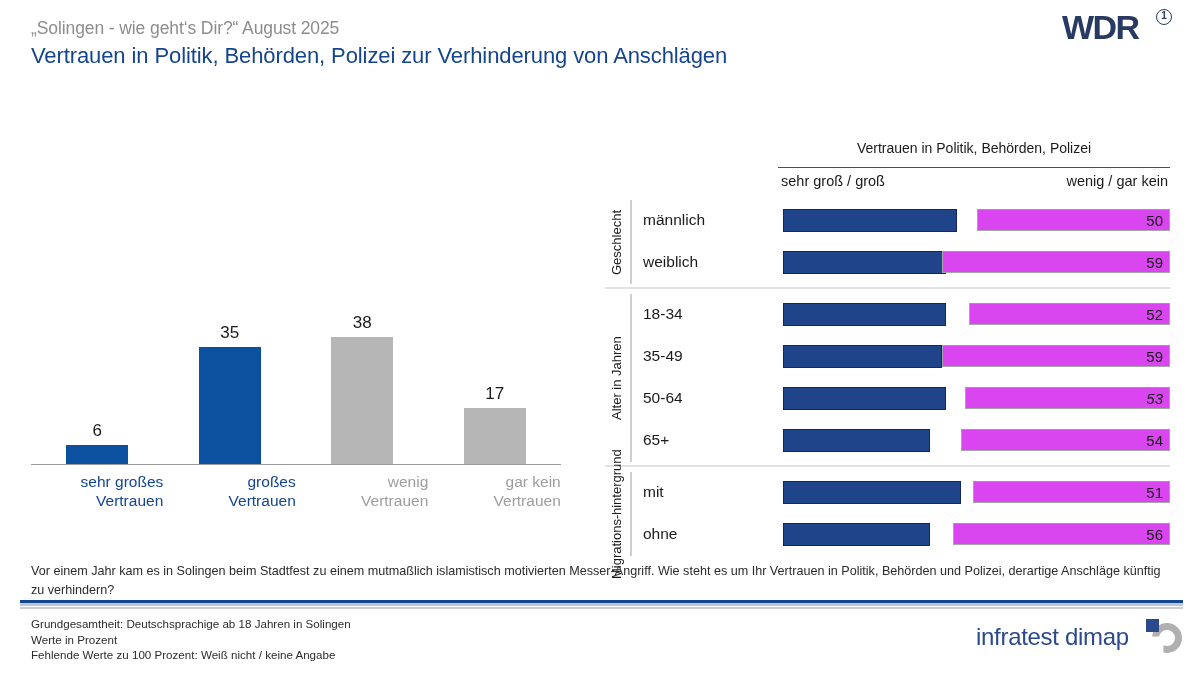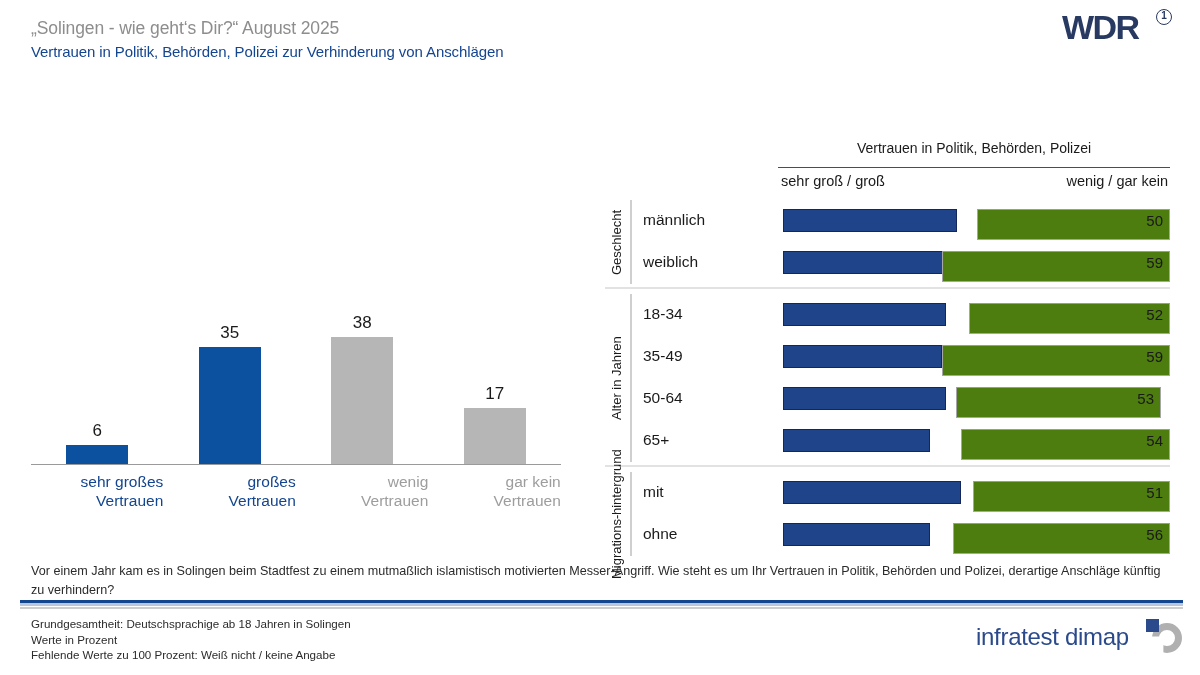--- a/index.html
+++ b/index.html
@@ -12,21 +12,21 @@
   #page { position: relative; width: 1200px; height: 675px; background:#fff; }
 
   
   #header { position: absolute; left: 0; top: 0; width: 1200px; height: 100px; }
   #kicker {
     position: absolute; left: 31px; top: 18px;
     font-size: 17.5px; color: #8d8d8d; letter-spacing: -0.1px; white-space: nowrap;
   }
   #headline {
     position: absolute; left: 31px; top: 43px;
-    font-size: 15px; color: #14458f; letter-spacing: -0.1px; white-space: nowrap;
+    font-size: 22px; color: #14458f; letter-spacing: -0.1px; white-space: nowrap;
   }
   #wdr-logo { position: absolute; left: 1062px; top: 8px; width: 124px; height: 38px; }
   #wdr-word {
     position: absolute; left: 0; top: 0;
     font-size: 34px; font-weight: bold; color: #283a62;
     letter-spacing: -1.6px; font-family: "Liberation Sans", sans-serif;
   }
   #wdr-ard {
     position: absolute; left: 94px; top: 1px;
     width: 16px; height: 16px; border-radius: 50%;
@@ -91,22 +91,22 @@
   .bar-wrap { position: absolute; top: 9px; height: 23px; }
   .bar-blue {
     position: absolute; left: 0; top: 0; height: 23px;
     background: #1f4489; border: 1px solid #13275c;
   }
   .bar-blue .v {
     position: absolute; left: 5px; top: 2px;
     font-size: 15px; color: #ffffff; margin-top: 36px;
   }
   .bar-gray {
-    position: absolute; top: 0; height: 31px;
-    background: #4d7c0f; border: 1px solid #a6a6a6; border-top-color: #9b9b9b;
+    position: absolute; top: 0; height: 22px;
+    background: #d946ef; border: 1px solid #a6a6a6; border-top-color: #9b9b9b;
   }
   .bar-gray .v {
     position: absolute; right: 6px; top: 2px;
     font-size: 15px; color: #1a1a1a;
   }
 
   
   #question {
     position: absolute; left: 31px; top: 562px; width: 1130px;
     font-size: 12.6px; color: #2b2b2b; line-height: 19px;
@@ -239,21 +239,21 @@
               <span class="v">59</span>
             </div>
           </div>
         </div>
         <div class="row" style="position: absolute; left: 0px; top: 178px; width: 565px;">
           <div class="row-lbl">50-64</div>
           <div class="bar-wrap" style="left: 178px; width: 387px;">
             <div class="bar-blue" style="width: 162.54px;">
               <span class="v">42</span>
             </div>
-            <div class="bar-gray" style="width: 205.11px; right: 9px;">
+            <div class="bar-gray" style="width: 205.11px; right: 0px; font-style: italic;">
               <span class="v">53</span>
             </div>
           </div>
         </div>
         <div class="row" style="position: absolute; left: 0px; top: 220px; width: 565px;">
           <div class="row-lbl">65+</div>
           <div class="bar-wrap" style="left: 178px; width: 387px;">
             <div class="bar-blue" style="width: 147.06px;">
               <span class="v">38</span>
             </div>

